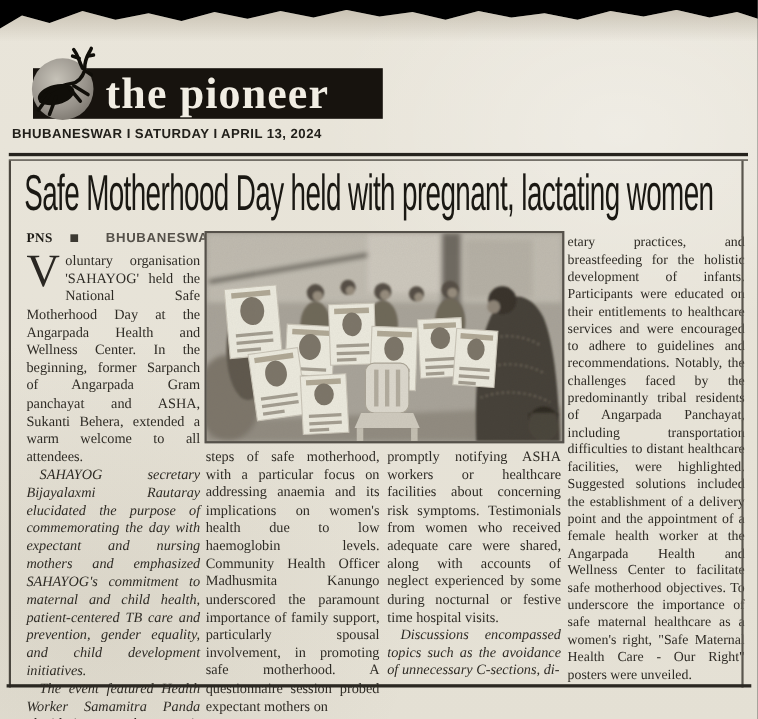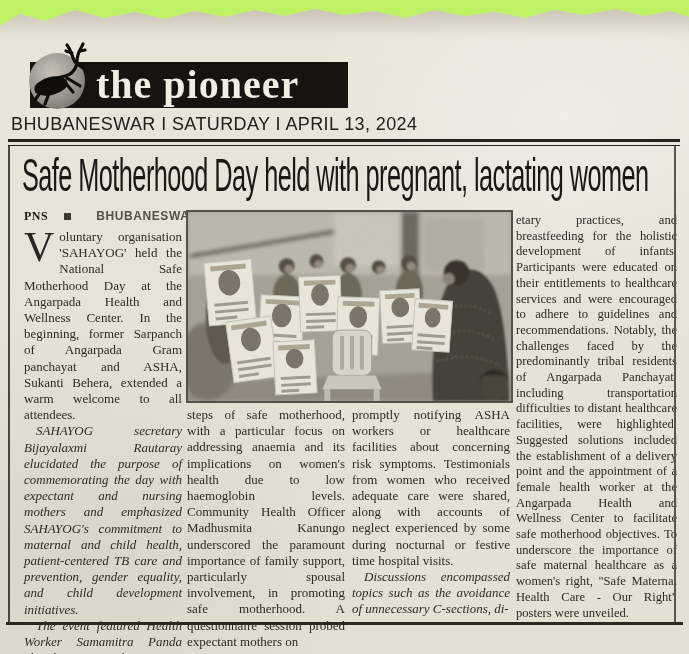--- a/index.html
+++ b/index.html
@@ -1,19 +1,19 @@
 <!DOCTYPE html>
 <html><head>
 <meta charset="utf-8">
 <style>
   * { margin:0; padding:0; box-sizing:border-box; }
   html,body { background:#ffffff; }
   #stage {
     position:relative; width:689px; height:654px; overflow:hidden;
-    background:#bef264;
+    background:#000000;
     font-family:"Liberation Serif", serif;
   }
   .clipping {
     position:absolute; inset:0;
     background:
       radial-gradient(ellipse 420px 300px at 82% 18%, rgba(255,255,255,0.30), transparent 65%),
       radial-gradient(ellipse 500px 420px at 12% 85%, rgba(120,108,84,0.10), transparent 60%),
       linear-gradient(#e9e5da, #e4e0d4);
     clip-path: polygon(0 26px, 20px 14px, 45px 21px, 75px 10px, 105px 18px, 135px 12px,
       165px 19px, 195px 11px, 225px 17px, 255px 10px, 285px 16px, 315px 9px, 345px 15px,
@@ -27,21 +27,21 @@
   
   .masthead-bar { position:absolute; left:30px; top:62px; width:318px; height:46px; background:#17130e; }
   .logo { position:absolute; left:24px; top:40px; width:68px; height:72px; }
   .wordmark {
     position:absolute; left:96px; top:62px; height:46px; line-height:45px;
     font-family:"Liberation Serif", serif; font-weight:bold; font-size:40px;
     letter-spacing:1px; color:#f1ede3;
   }
   .dateline {
     position:absolute; left:11px; top:114px;
-    font-family:"Liberation Sans", sans-serif; font-weight:normal; font-size:18px;
+    font-family:"Liberation Sans", sans-serif; font-weight:bold; font-size:12px;
     letter-spacing:0.4px; color:#22201b;
   }
   .double-rule {
     position:absolute; left:8px; top:139px; width:672px; height:7px;
     border-top:3px solid #26231d; border-bottom:1px solid #26231d;
   }
   
   .headline { position:absolute; left:22px; top:150px; width:660px; height:52px; overflow:visible;text-align:right; }
   .headline-inner {
     display:inline-block; white-space:nowrap;

